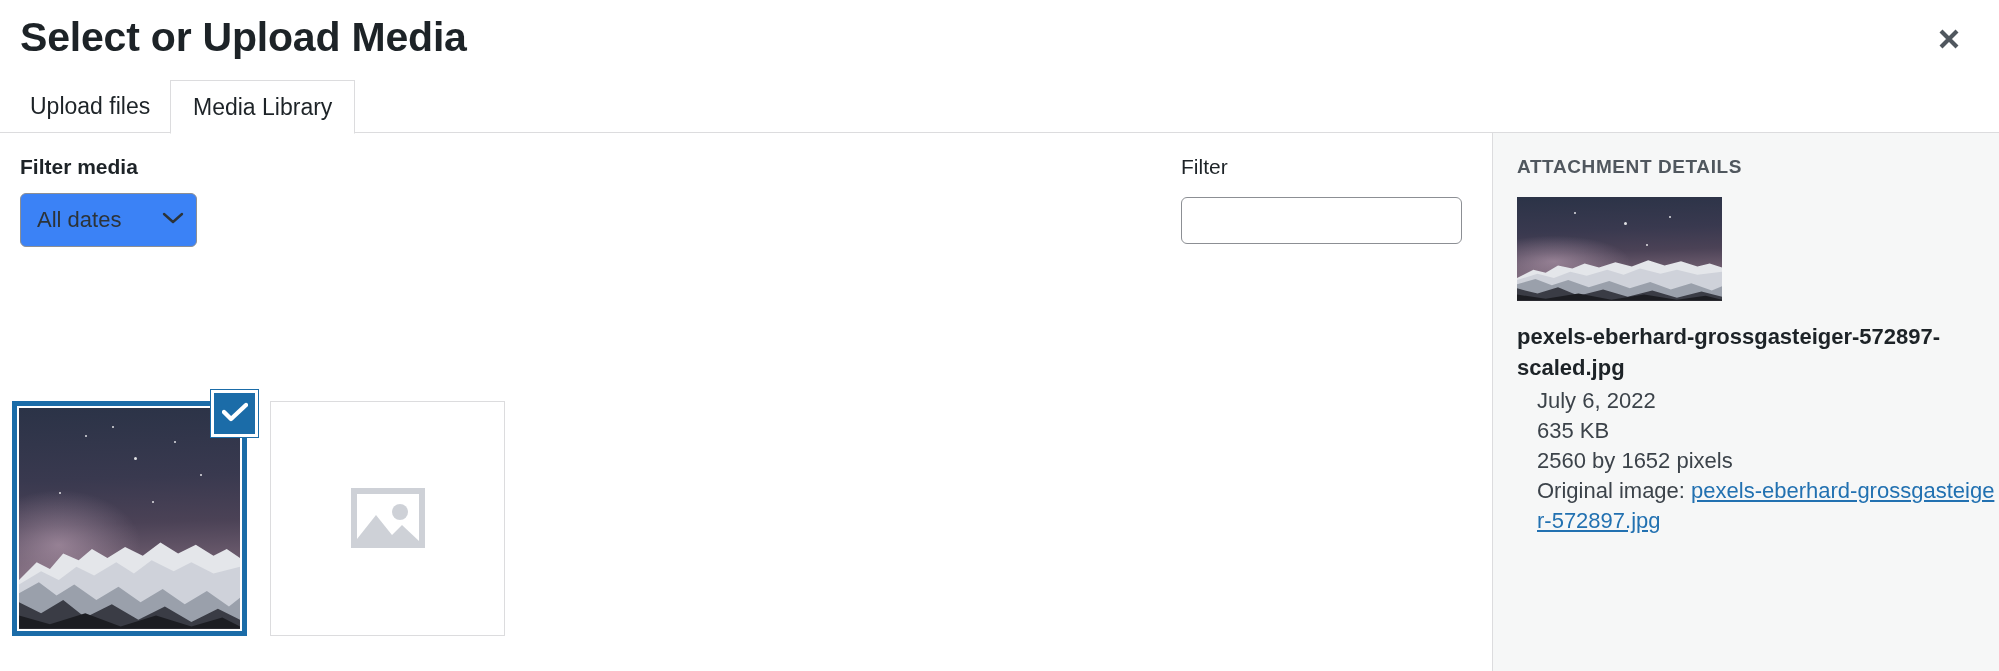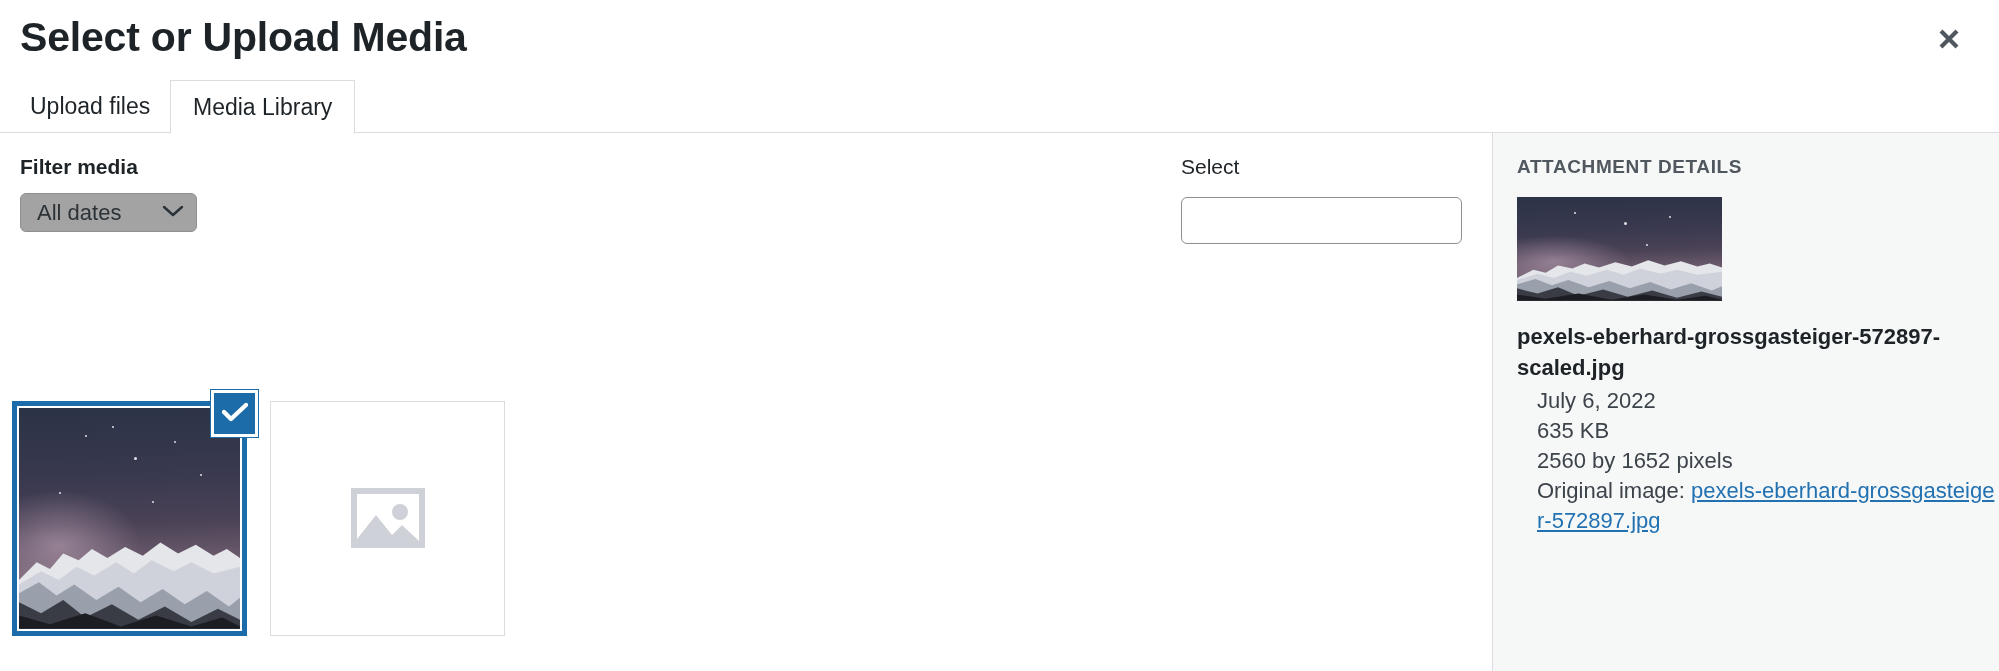--- a/index.html
+++ b/index.html
@@ -60,23 +60,23 @@
   .content-pane {
     position: absolute; top: 0; left: 0; width: 1492px; bottom: 0;
     background: #fff;
   }
   .filter-label {
     position: absolute; left: 20px; top: 22px;
     font-size: 21px; font-weight: 700; color: #1d2327; text-align: right;
   }
   .date-select {
     position: absolute; left: 20px; top: 60px;
-    width: 177px; height: 39px;
+    width: 177px; height: 54px;
     border: 1px solid #8c8f94; border-radius: 6px;
-    background: #a3a3a3;
+    background: #3b82f6;
     display: flex; align-items: center;
     padding: 0 12px 0 16px;
     cursor: pointer;
   }
   .date-select-text { font-size: 22px; color: #2c3338; flex: 1; }
   .chev { flex: 0 0 auto; display: block; }
 
   .search-label {
     position: absolute; left: 1181px; top: 22px;
     font-size: 21px; color: #1d2327;
@@ -205,21 +205,21 @@
 
       <div class="date-select">
         <span class="date-select-text">All dates</span>
         <span class="chev">
           <svg width="22" height="14" viewBox="0 0 22 14" aria-hidden="true">
             <path d="M2 3 L11 11 L20 3" fill="none" stroke="#2c3338" stroke-width="2.4" stroke-linecap="round" stroke-linejoin="round"></path>
           </svg>
         </span>
       </div>
 
-      <div class="search-label">Select</div>
+      <div class="search-label">Filter</div>
       <input class="search-input" type="text" value="" placeholder="" style="">
 
       <div class="thumb-grid">
 
         <div class="thumb thumb-1">
           <div class="photo">
             <div class="sky"></div>
             <div class="star" style="left:52%;top:22%;width:3px;height:3px"></div>
             <div class="star" style="left:30%;top:12%;width:2px;height:2px"></div>
             <div class="star" style="left:70%;top:15%;width:2px;height:2px"></div>

